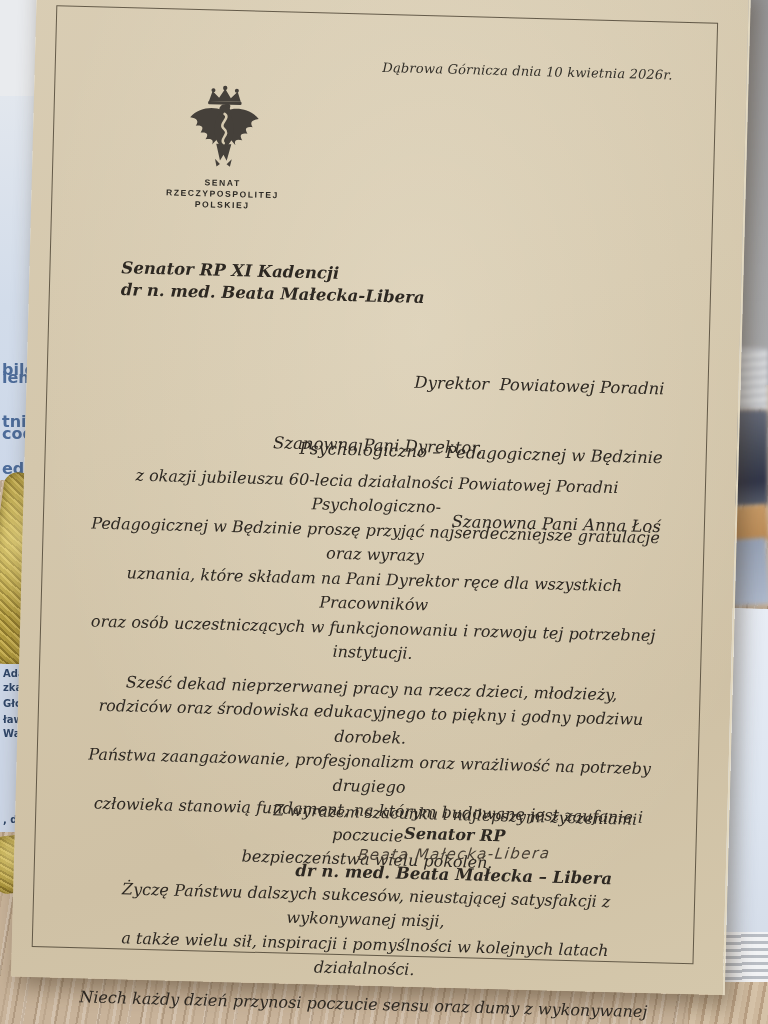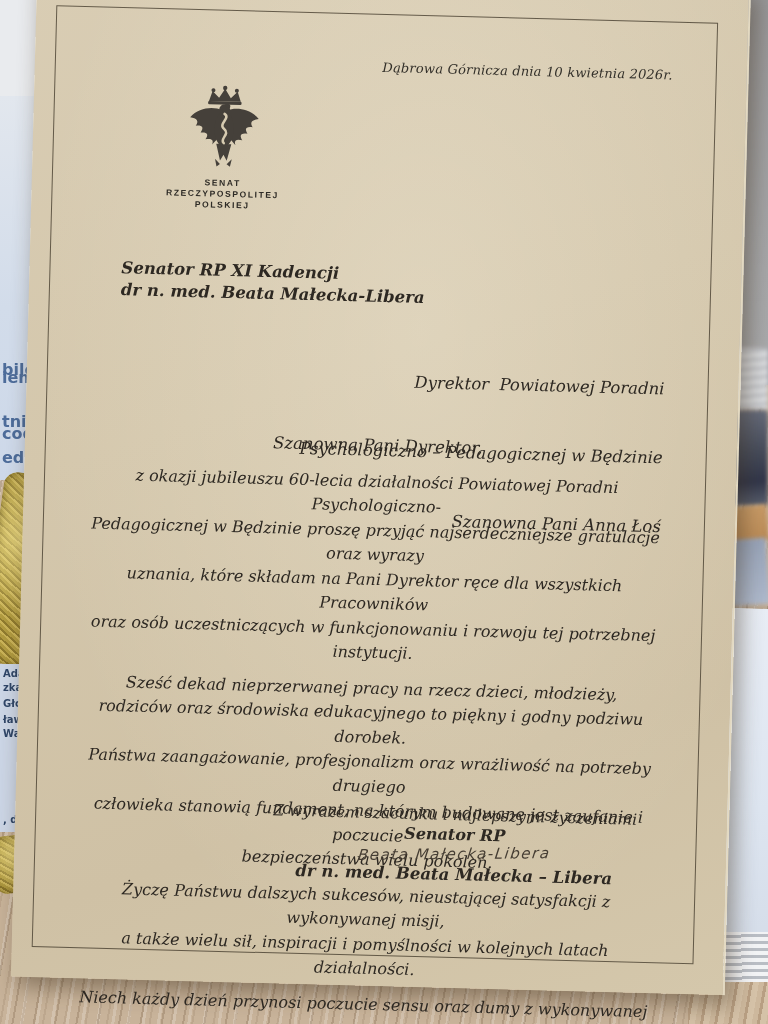--- a/index.html
+++ b/index.html
@@ -104,21 +104,21 @@
   <div class="wood"></div>
   <div class="wall"></div>
 
   <div class="left-strip">
     <div class="ls-white"></div>
     <div class="ls-bluedoc">
       <div class="frag" style="top:264px">bile</div>
       <div class="frag" style="top:272px">iem</div>
       <div class="frag" style="top:316px">tnie</div>
       <div class="frag" style="top:328px">cod</div>
-      <div class="frag" style="top:352px">ed</div>
+      <div class="frag" style="top:363px">ed</div>
     </div>
     <div class="ribbon r1"></div>
     <div class="ls-mid">
       <div class="frag2" style="top:4px">Adam</div>
       <div class="frag2" style="top:18px">zka H</div>
       <div class="frag2" style="top:34px">Głomc:</div>
       <div class="frag2" style="top:50px">ławek</div>
       <div class="frag2" style="top:64px">Wacł</div>
       <div class="frag2" style="top:150px">, dnia</div>
     </div>

